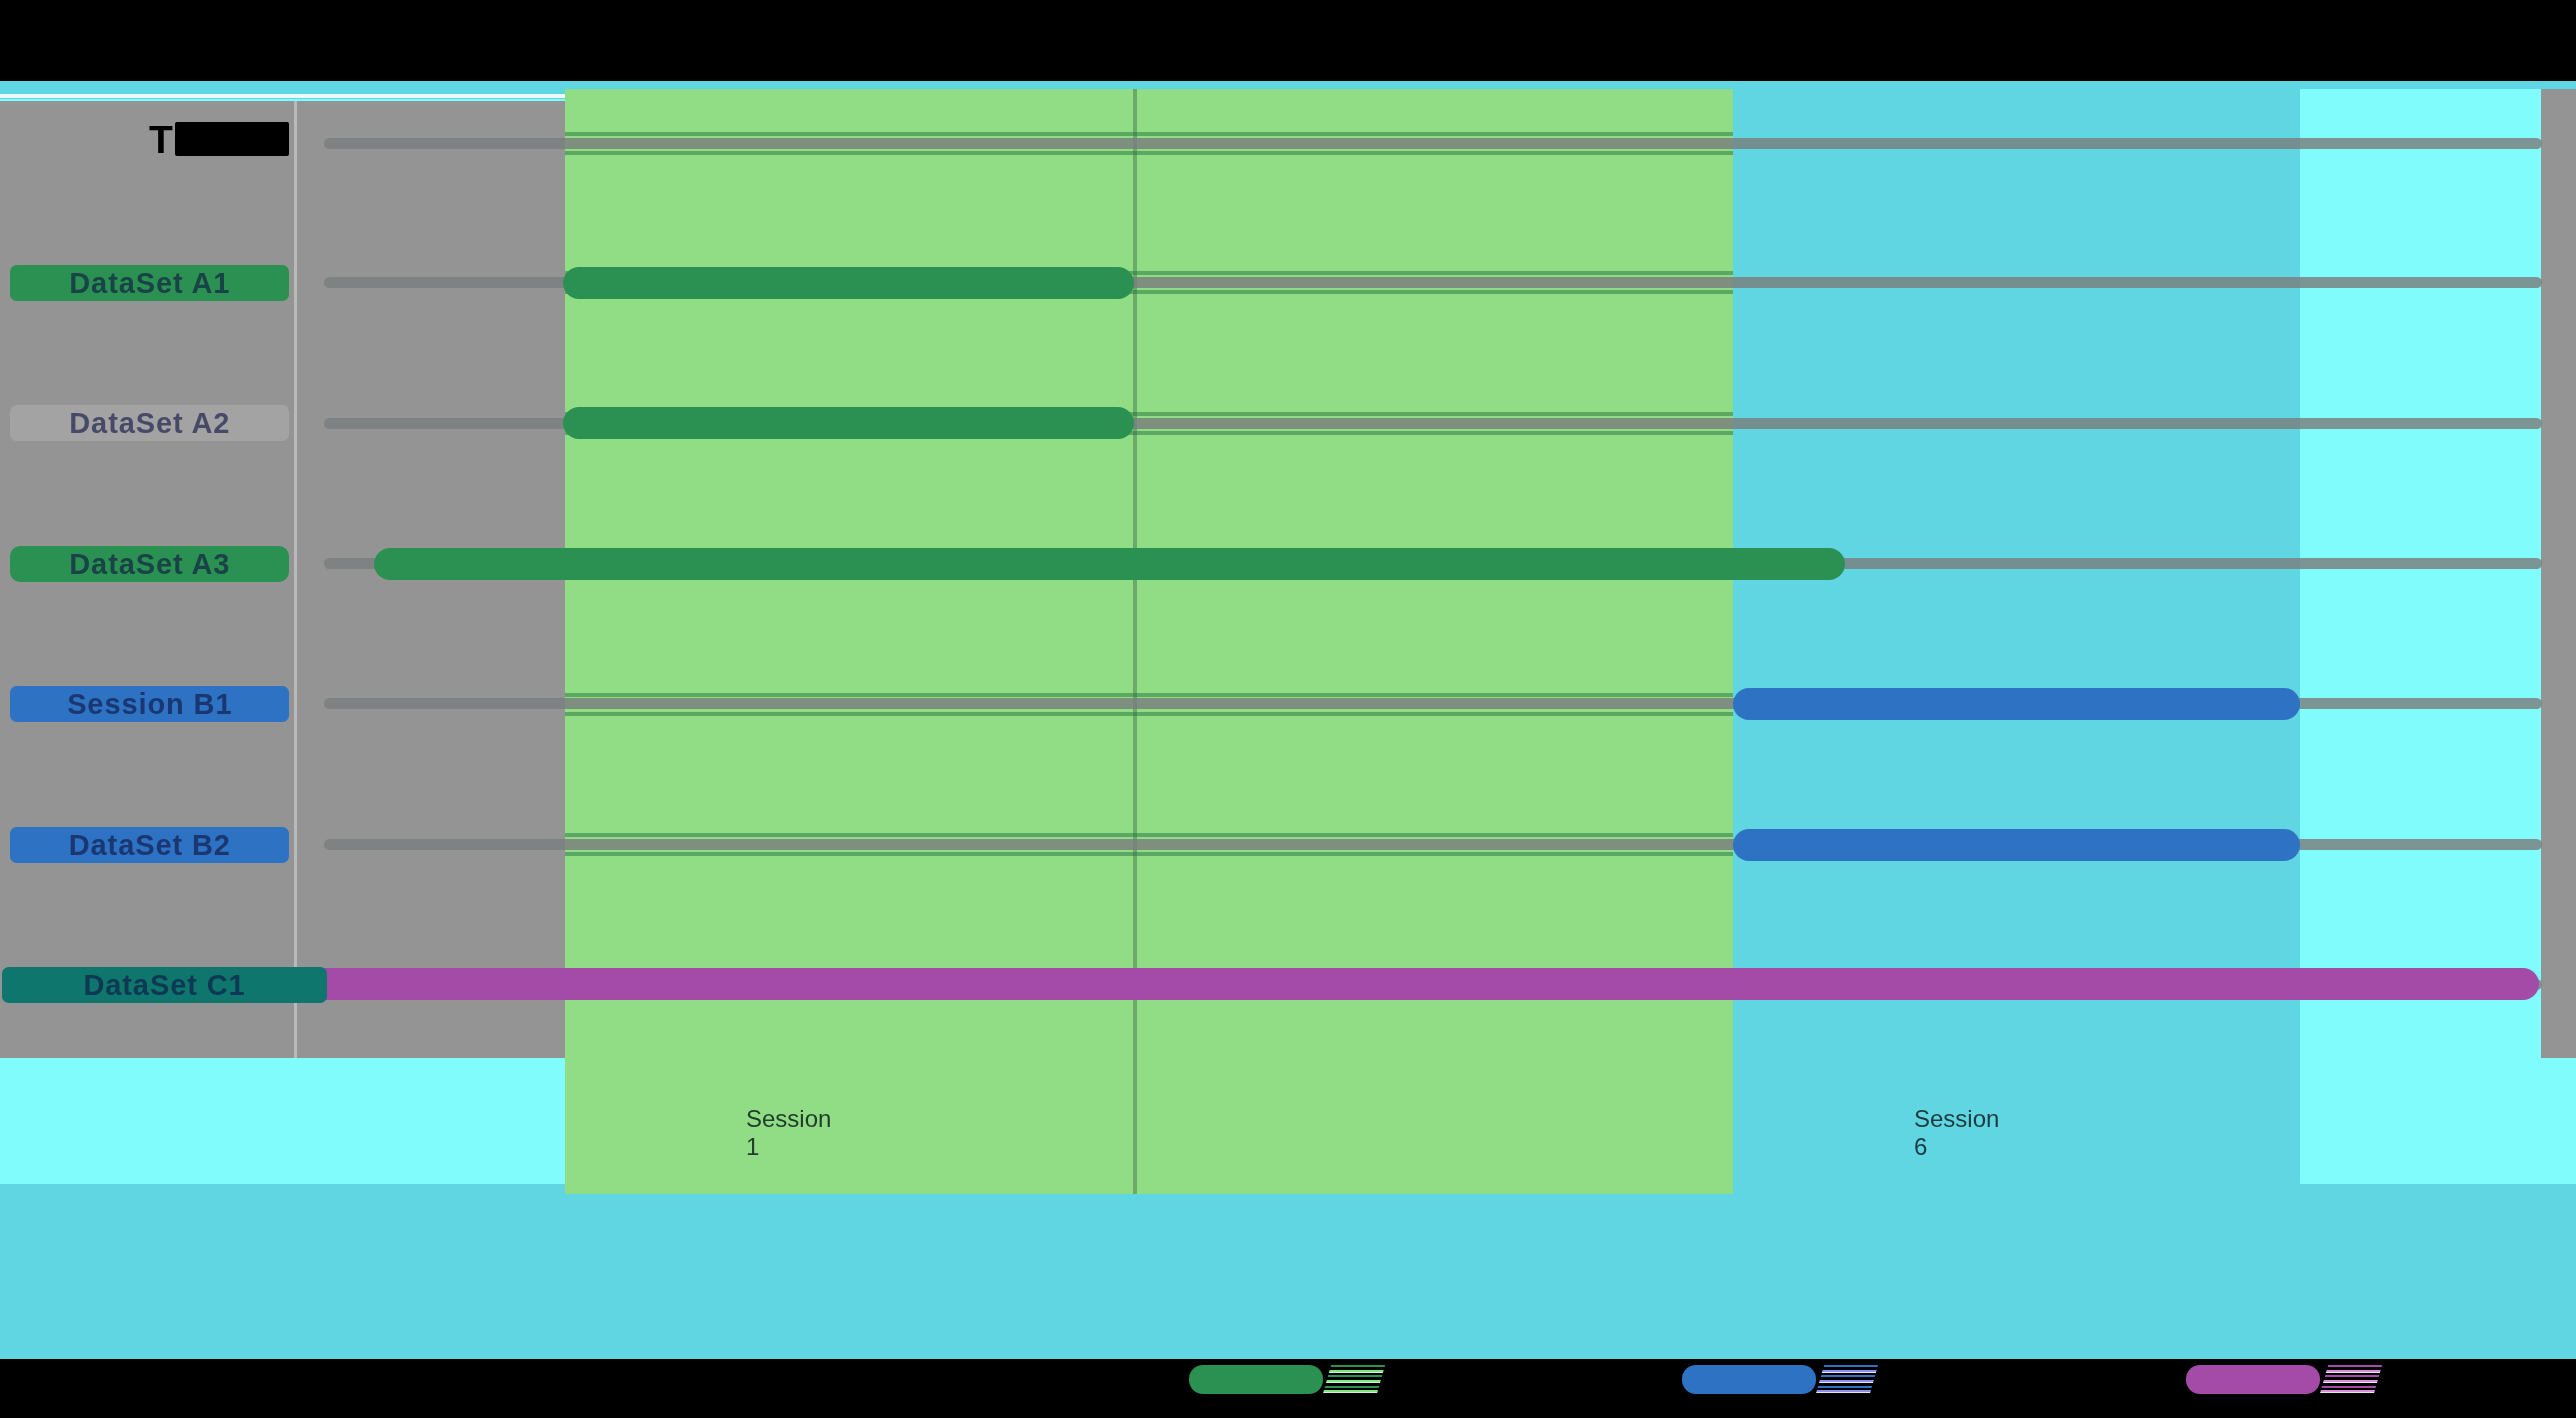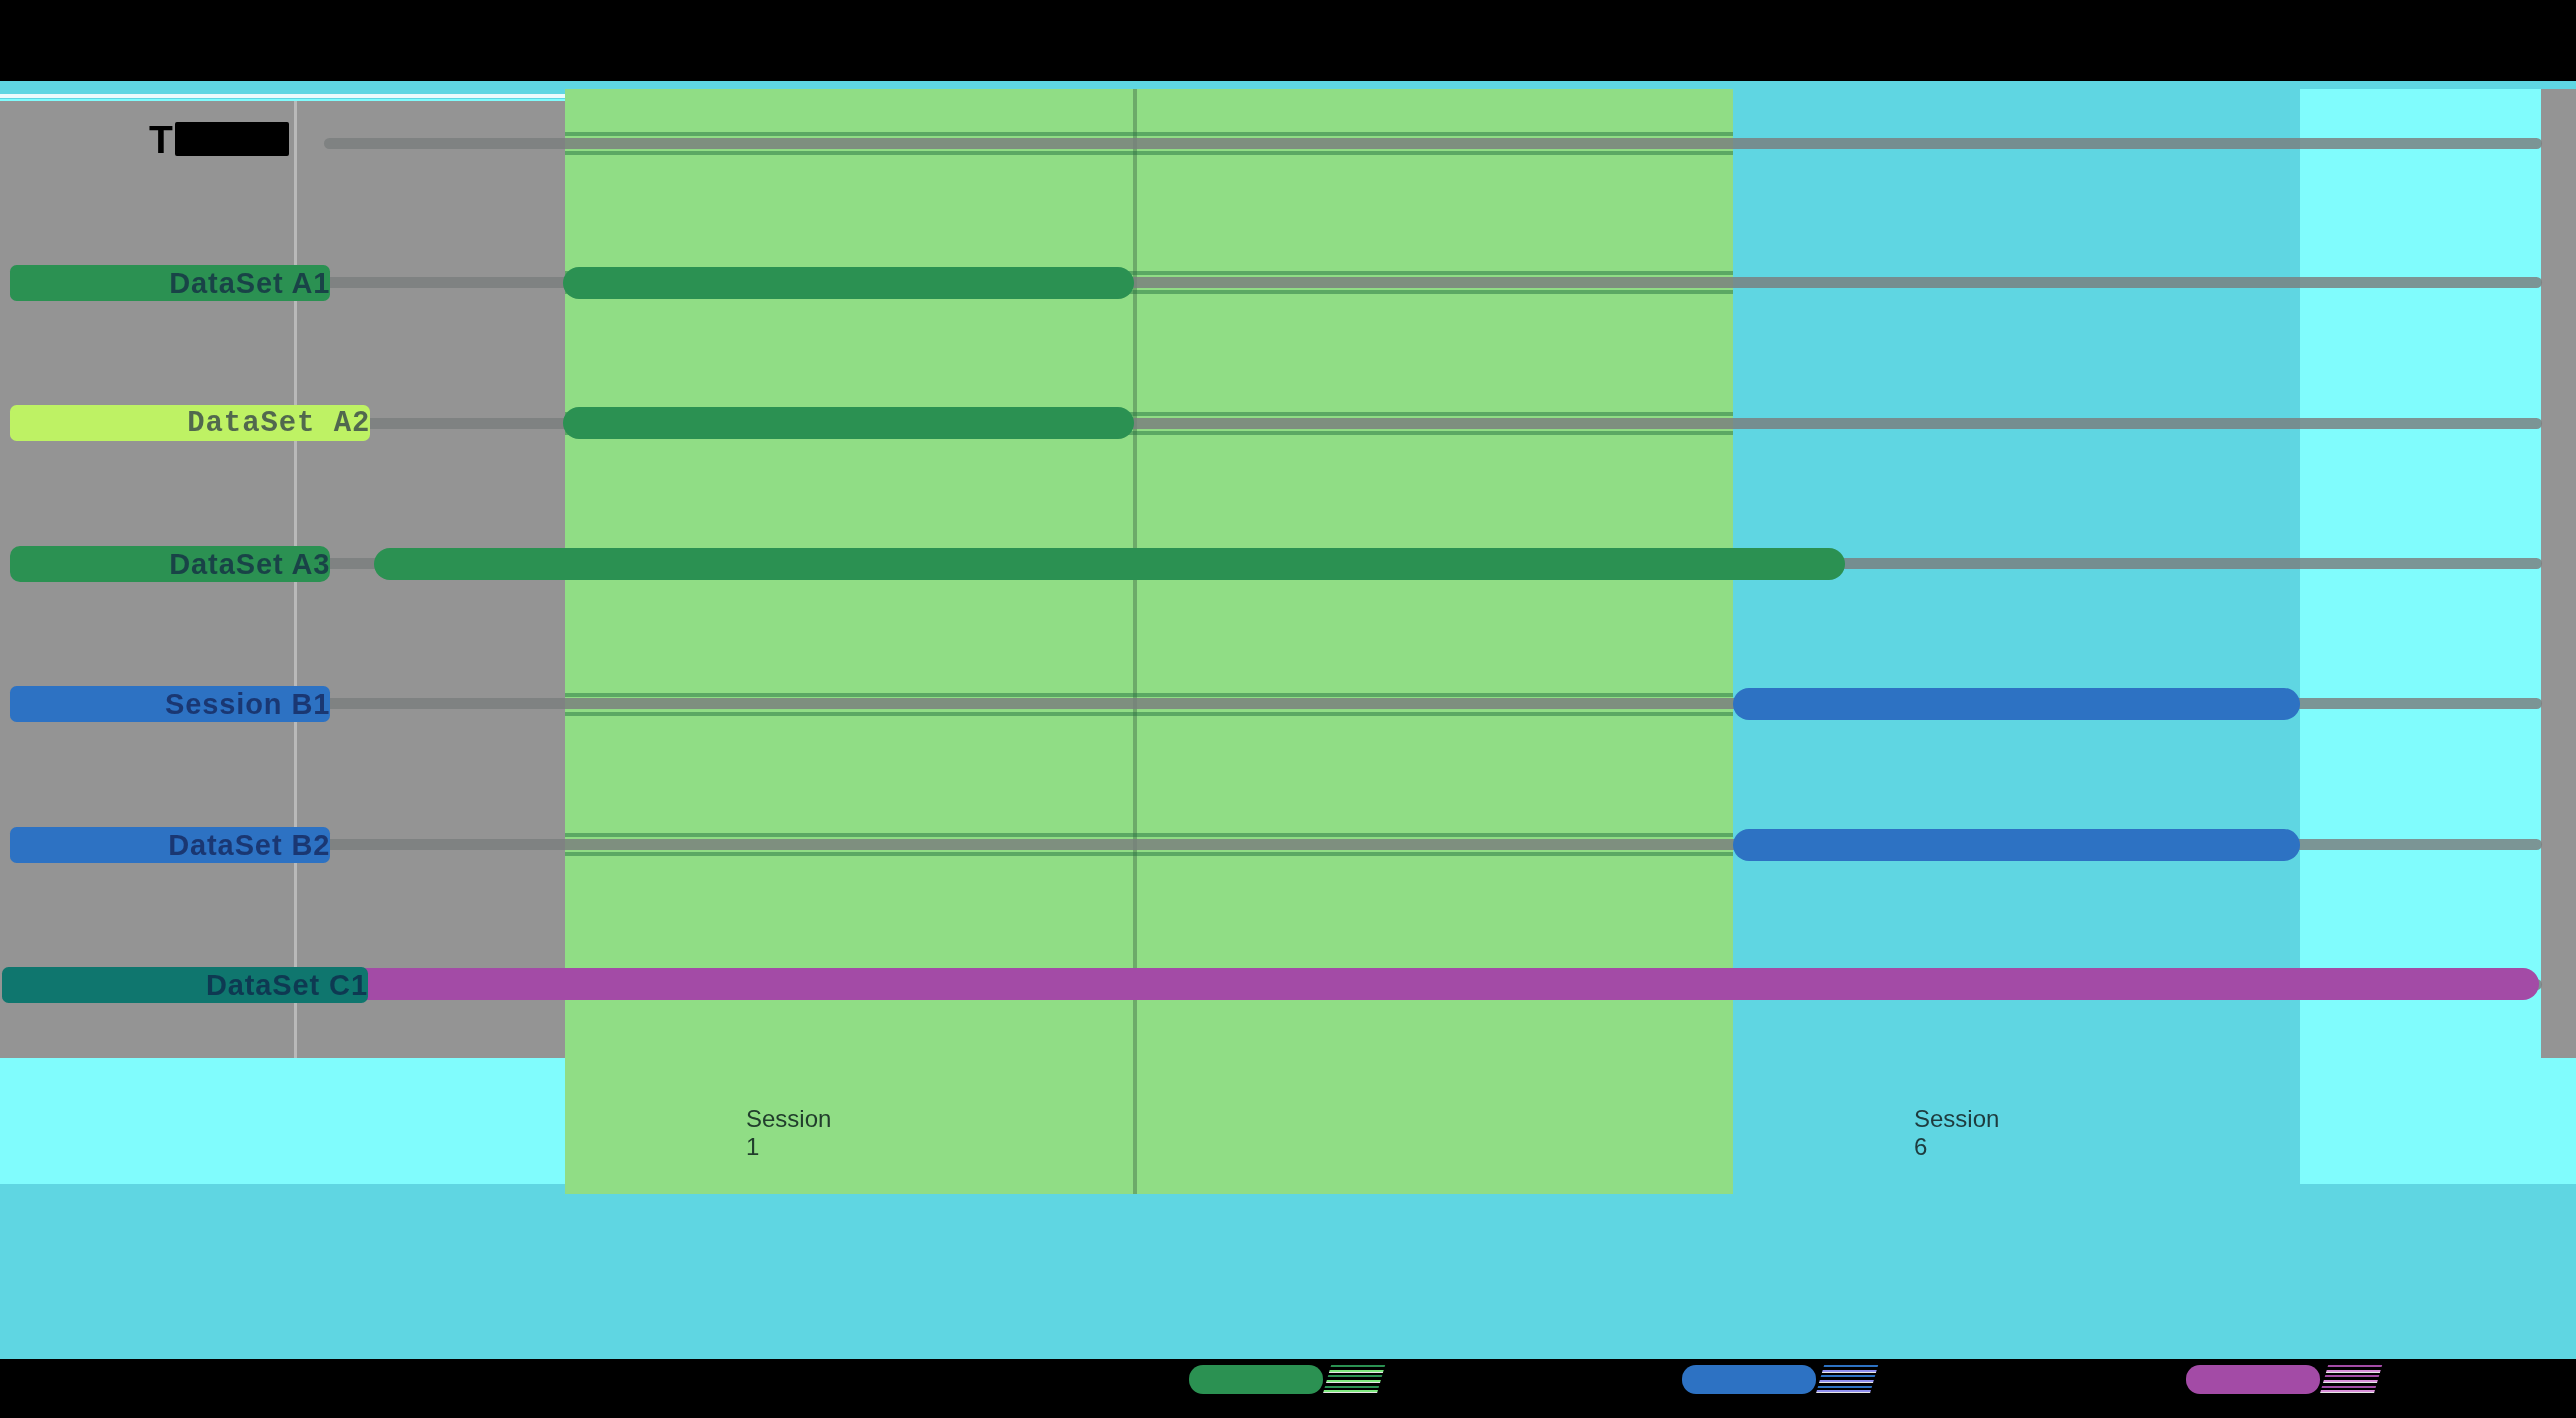--- a/index.html
+++ b/index.html
@@ -1,20 +1,20 @@
 <!DOCTYPE html>
 <html style="font-size:15px"><head>
 <meta charset="utf-8">
 <style>
   html,body{margin:0;padding:0;background:#000;}
   #fig{position:relative;width:2576px;height:1419px;background:#000;overflow:hidden;
        font-family:"Liberation Sans",sans-serif;}
   .abs{position:absolute;}
-  .badge{position:absolute;border-radius:6.6px;display:flex;align-items:center;justify-content:flex-end;
-         font-weight:bold;font-size:29px;color:rgba(15,20,65,0.62);letter-spacing:0.9px;padding-left:41px;}
+  .badge{position:absolute;border-radius:6.6px;display:flex;align-items:center;justify-content:center;
+         font-weight:bold;font-size:29px;color:rgba(15,20,65,0.62);letter-spacing:0.9px;}
   .bar{position:absolute;height:32px;border-radius:16px;}
   .track{position:absolute;height:11.3px;border-radius:5.6px;background:rgba(122,126,126,0.82);}
   .accent{position:absolute;height:22.5px;border-top:4.7px solid rgba(38,115,66,0.50);
           border-bottom:4.7px solid rgba(38,115,66,0.50);box-sizing:border-box;}
   .session-label{position:absolute;font-size:24px;color:#21403a;}
   .legend-pill{position:absolute;height:29px;border-radius:14px;}
   .legend-streak{position:absolute;height:29px;width:54px;transform:skewX(-16deg);}
   #title-box{position:absolute;display:flex;align-items:flex-start;}
   #title-t{font-size:39px;line-height:36px;font-weight:bold;color:#000;}
   #title-redacted{width:114px;height:34px;background:#000;margin-left:1.9px;border-radius:1.9px;}
@@ -58,21 +58,21 @@
       <div class="track" style="left: 324px; top: 839px; width: 2218px; height: 11.3px;"></div>
       <div class="accent" style="left: 565px; top: 973px; width: 1168px; height: 22.5px;"></div>
       <div class="track" style="left: 324px; top: 979px; width: 2218px; height: 11.3px;"></div>
     </div>
   <div id="rows-layer" class="abs">
       <div class="bar" style="left: 563px; top: 267px; width: 571px; background: rgb(43, 145, 82);"></div>
       <div class="badge" style="left: 10.3px; top: 265px; width: 279px; height: 36px; background: rgb(43, 145, 82);">
         <span>DataSet A1</span>
       </div>
       <div class="bar" style="left: 563px; top: 407px; width: 571px; background: rgb(43, 145, 82);"></div>
-      <div class="badge" style="left: 10.3px; top: 405px; width: 319px; height: 36px; background: #bef264; font-family: Liberation Mono, monospace;">
+      <div class="badge" style="left: 10.3px; top: 405px; width: 279px; height: 36px; background: #a3a3a3;">
         <span>DataSet A2</span>
       </div>
       <div class="bar" style="left: 374px; top: 548px; width: 1471px; background: rgb(43, 145, 82);"></div>
       <div class="badge" style="left: 10.3px; top: 546px; width: 279px; height: 36px; background: rgb(43, 145, 82); border-radius: 10px;">
         <span>DataSet A3</span>
       </div>
       <div class="bar" style="left: 1733px; top: 688px; width: 567px; background: rgb(45, 114, 195);"></div>
       <div class="badge" style="left: 10.3px; top: 686px; width: 279px; height: 36px; background: rgb(45, 114, 195);">
         <span>Session B1</span>
       </div>

